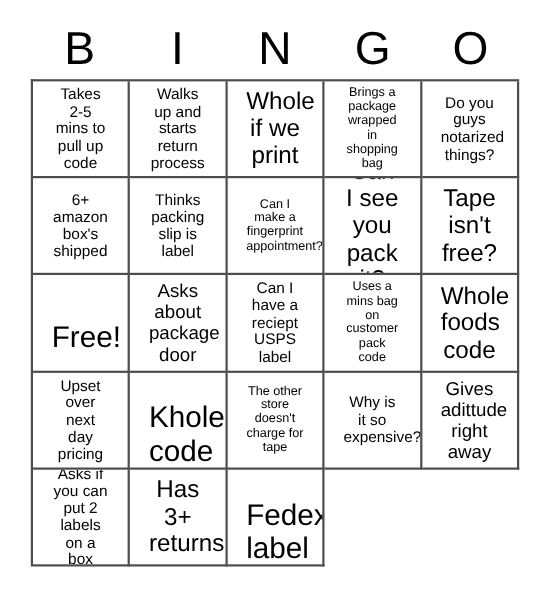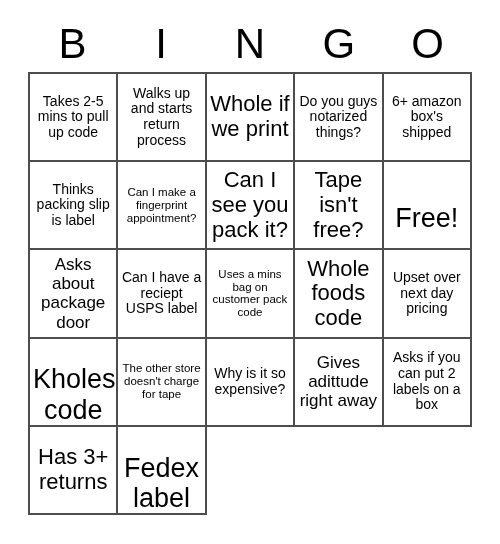--- a/index.html
+++ b/index.html
@@ -46,21 +46,21 @@
     border-left: 2px solid #4d4d4d;
     background: #ffffff;
   }
   .cell {
     border-right: 2px solid #4d4d4d;
     border-bottom: 2px solid #4d4d4d;
     display: flex;
     align-items: center;
     justify-content: center;
     text-align: center;
-    padding: 2px 3px;
+    padding: 2px 17px;
     color: #000000;
     overflow: hidden;
   }
   .cell span {
     display: block;
     width: 100%;
     line-height: 1.12;
   }
   
   .fs-xl span { font-size: 27px; margin-top: 26px; }
@@ -85,20 +85,23 @@
   <div id="grid">
 
     <div class="cell fs-sm">
         <span>Takes 2-5 mins to pull up code</span>
       </div>
     <div class="cell fs-sm">
         <span>Walks up and starts return process</span>
       </div>
     <div class="cell fs-lg">
         <span>Whole if we print</span>
+      </div>
+    <div class="cell fs-xs">
+        <span>Brings a package wrapped in shopping bag</span>
       </div>
 
     <div class="cell fs-sm">
         <span>Do you guys notarized things?</span>
       </div>
     <div class="cell fs-sm">
         <span>6+ amazon box's shipped</span>
       </div>
     <div class="cell fs-sm">
         <span>Thinks packing slip is label</span>

